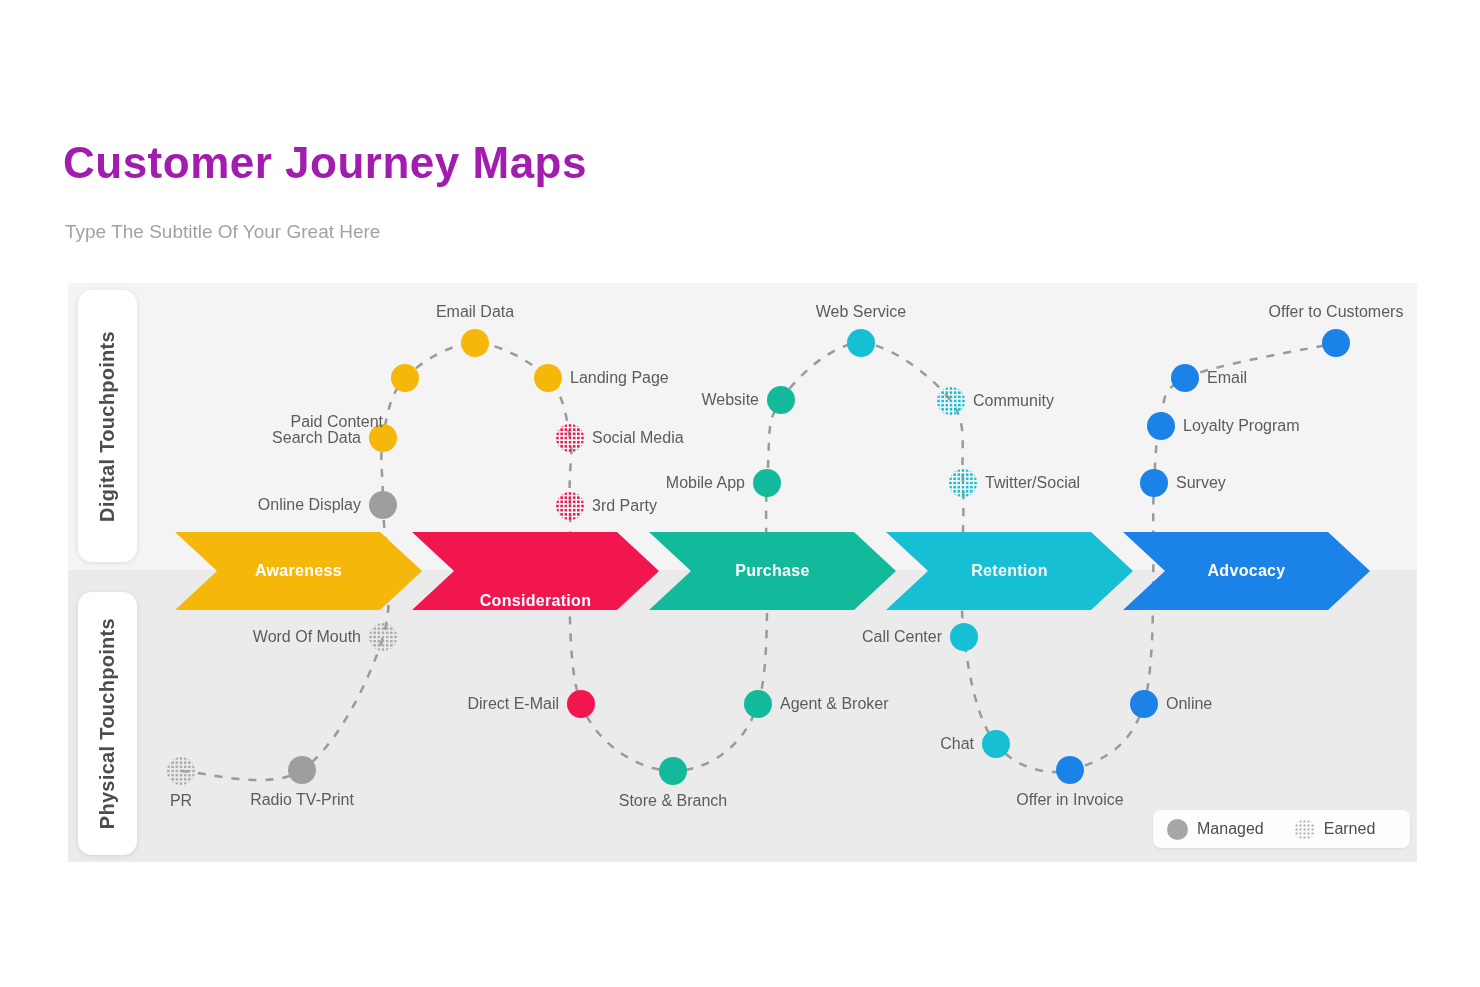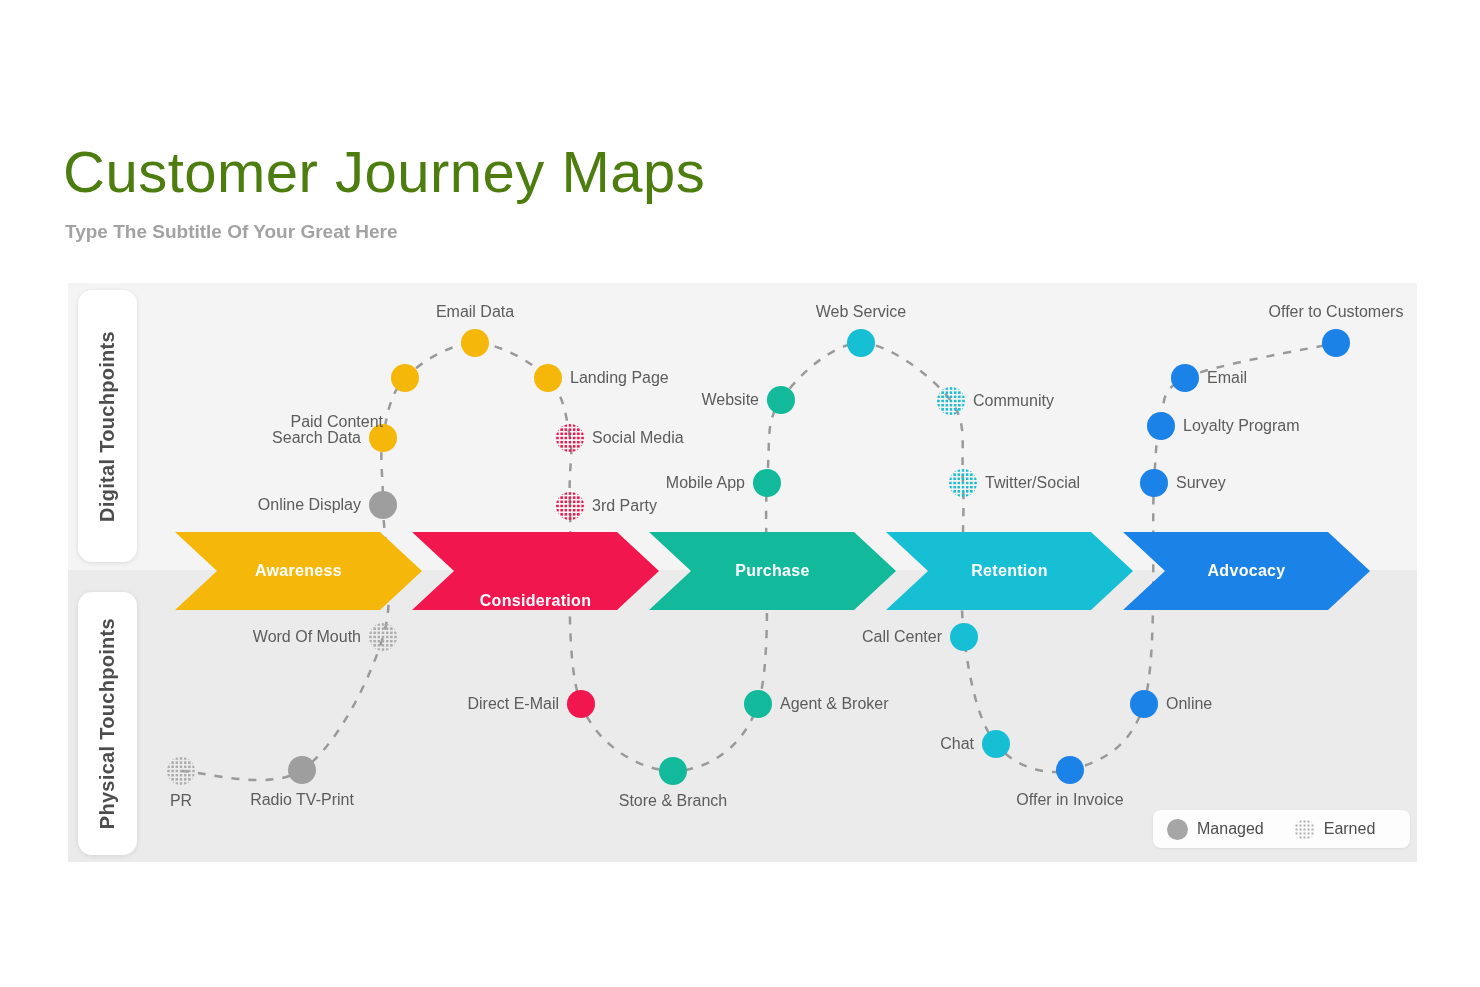--- a/index.html
+++ b/index.html
@@ -1,20 +1,20 @@
 <!DOCTYPE html>
 <html><head>
 <meta charset="utf-8">
 <style>
   html,body{margin:0;padding:0;background:#ffffff;}
   body{width:1480px;height:987px;overflow:hidden;font-family:"Liberation Sans",sans-serif;}
   .page{position:relative;width:1480px;height:987px;background:#ffffff;}
 
-  .title{position:absolute;left:63px;top:138px;font-size:58px;font-weight:400;color:#4d7c0f;letter-spacing:.5px;}
-  .subtitle{position:absolute;left:65px;top:221px;font-size:19px;font-weight:700;color:#a2a2a2;}
+  .title{position:absolute;left:63px;top:138px;font-size:44px;font-weight:700;color:#a21caf;letter-spacing:.5px;}
+  .subtitle{position:absolute;left:65px;top:221px;font-size:19px;font-weight:400;color:#a2a2a2;}
 
   .band{position:absolute;left:68px;width:1349px;}
   .band-digital{top:283px;height:287px;background:#f4f4f4;}
   .band-physical{top:570px;height:292px;background:#ebebeb;}
 
   svg.curve{position:absolute;left:0;top:0;width:1480px;height:987px;z-index:2;pointer-events:none;}
 
   .chevron{position:absolute;top:532px;width:247px;height:78px;z-index:3;
     clip-path:polygon(0 0,205px 0,247px 50%,205px 100%,0 100%,42px 50%);
     display:flex;align-items:center;justify-content:center;}

